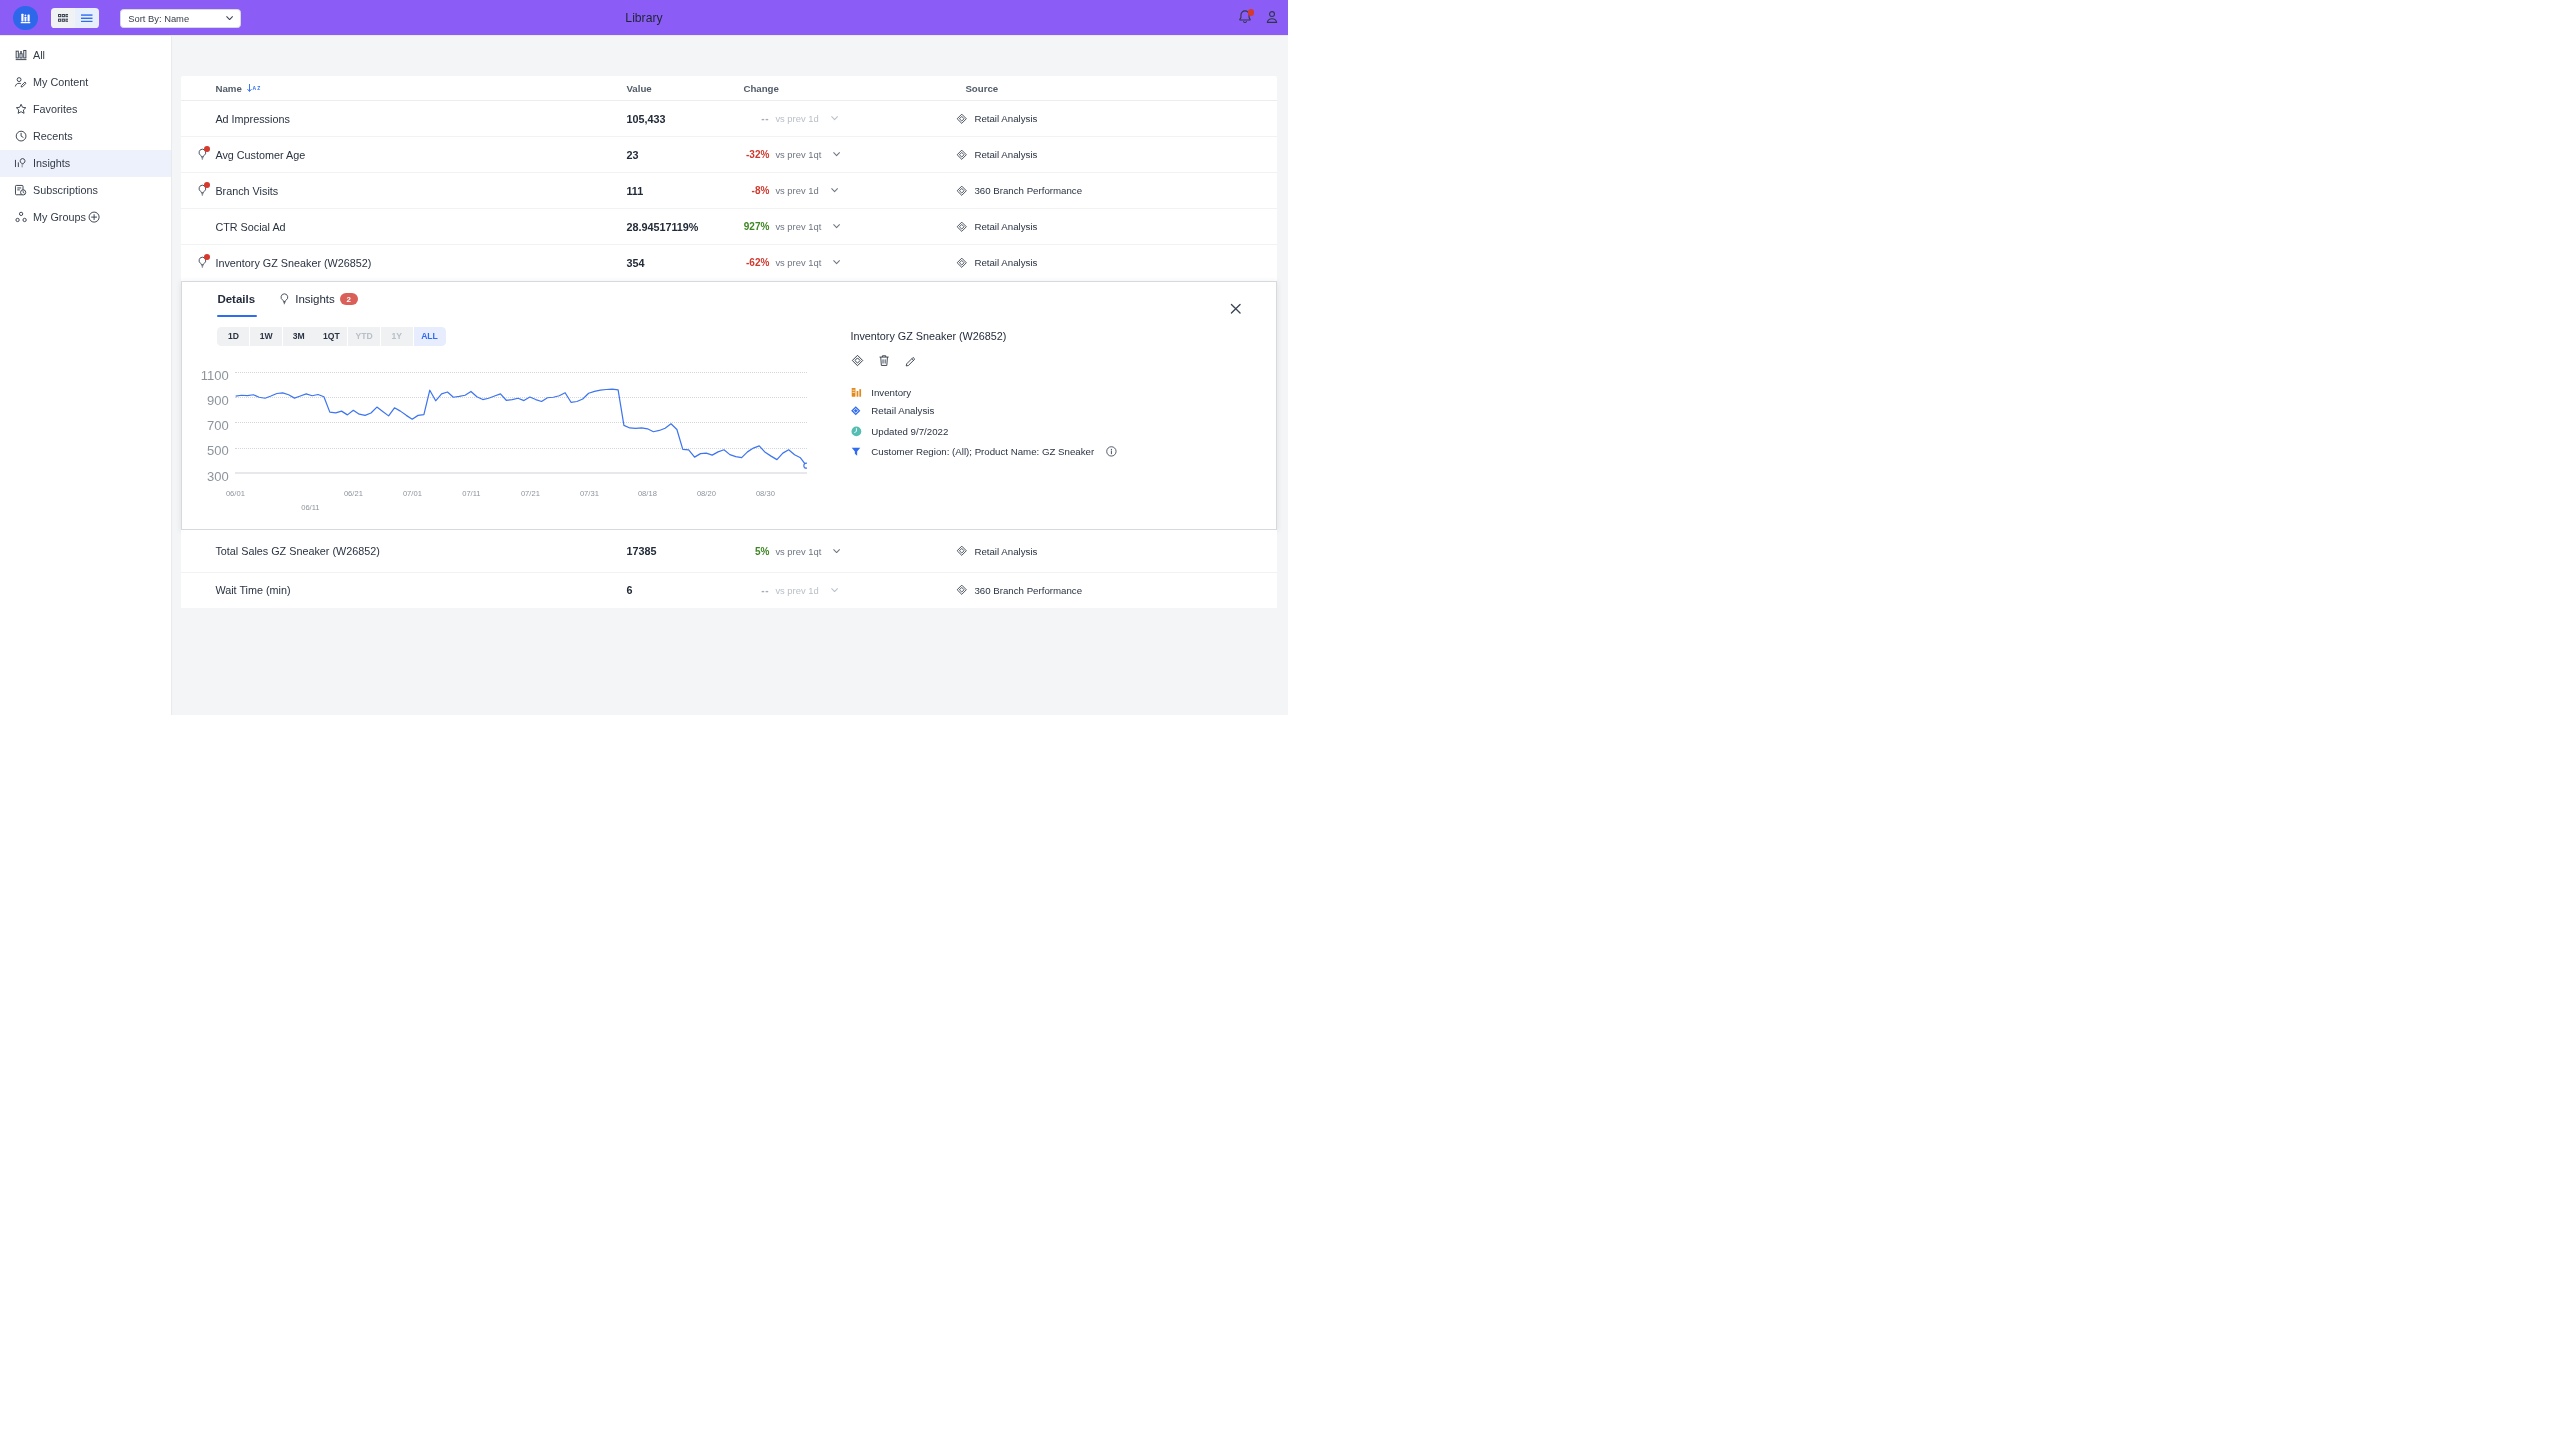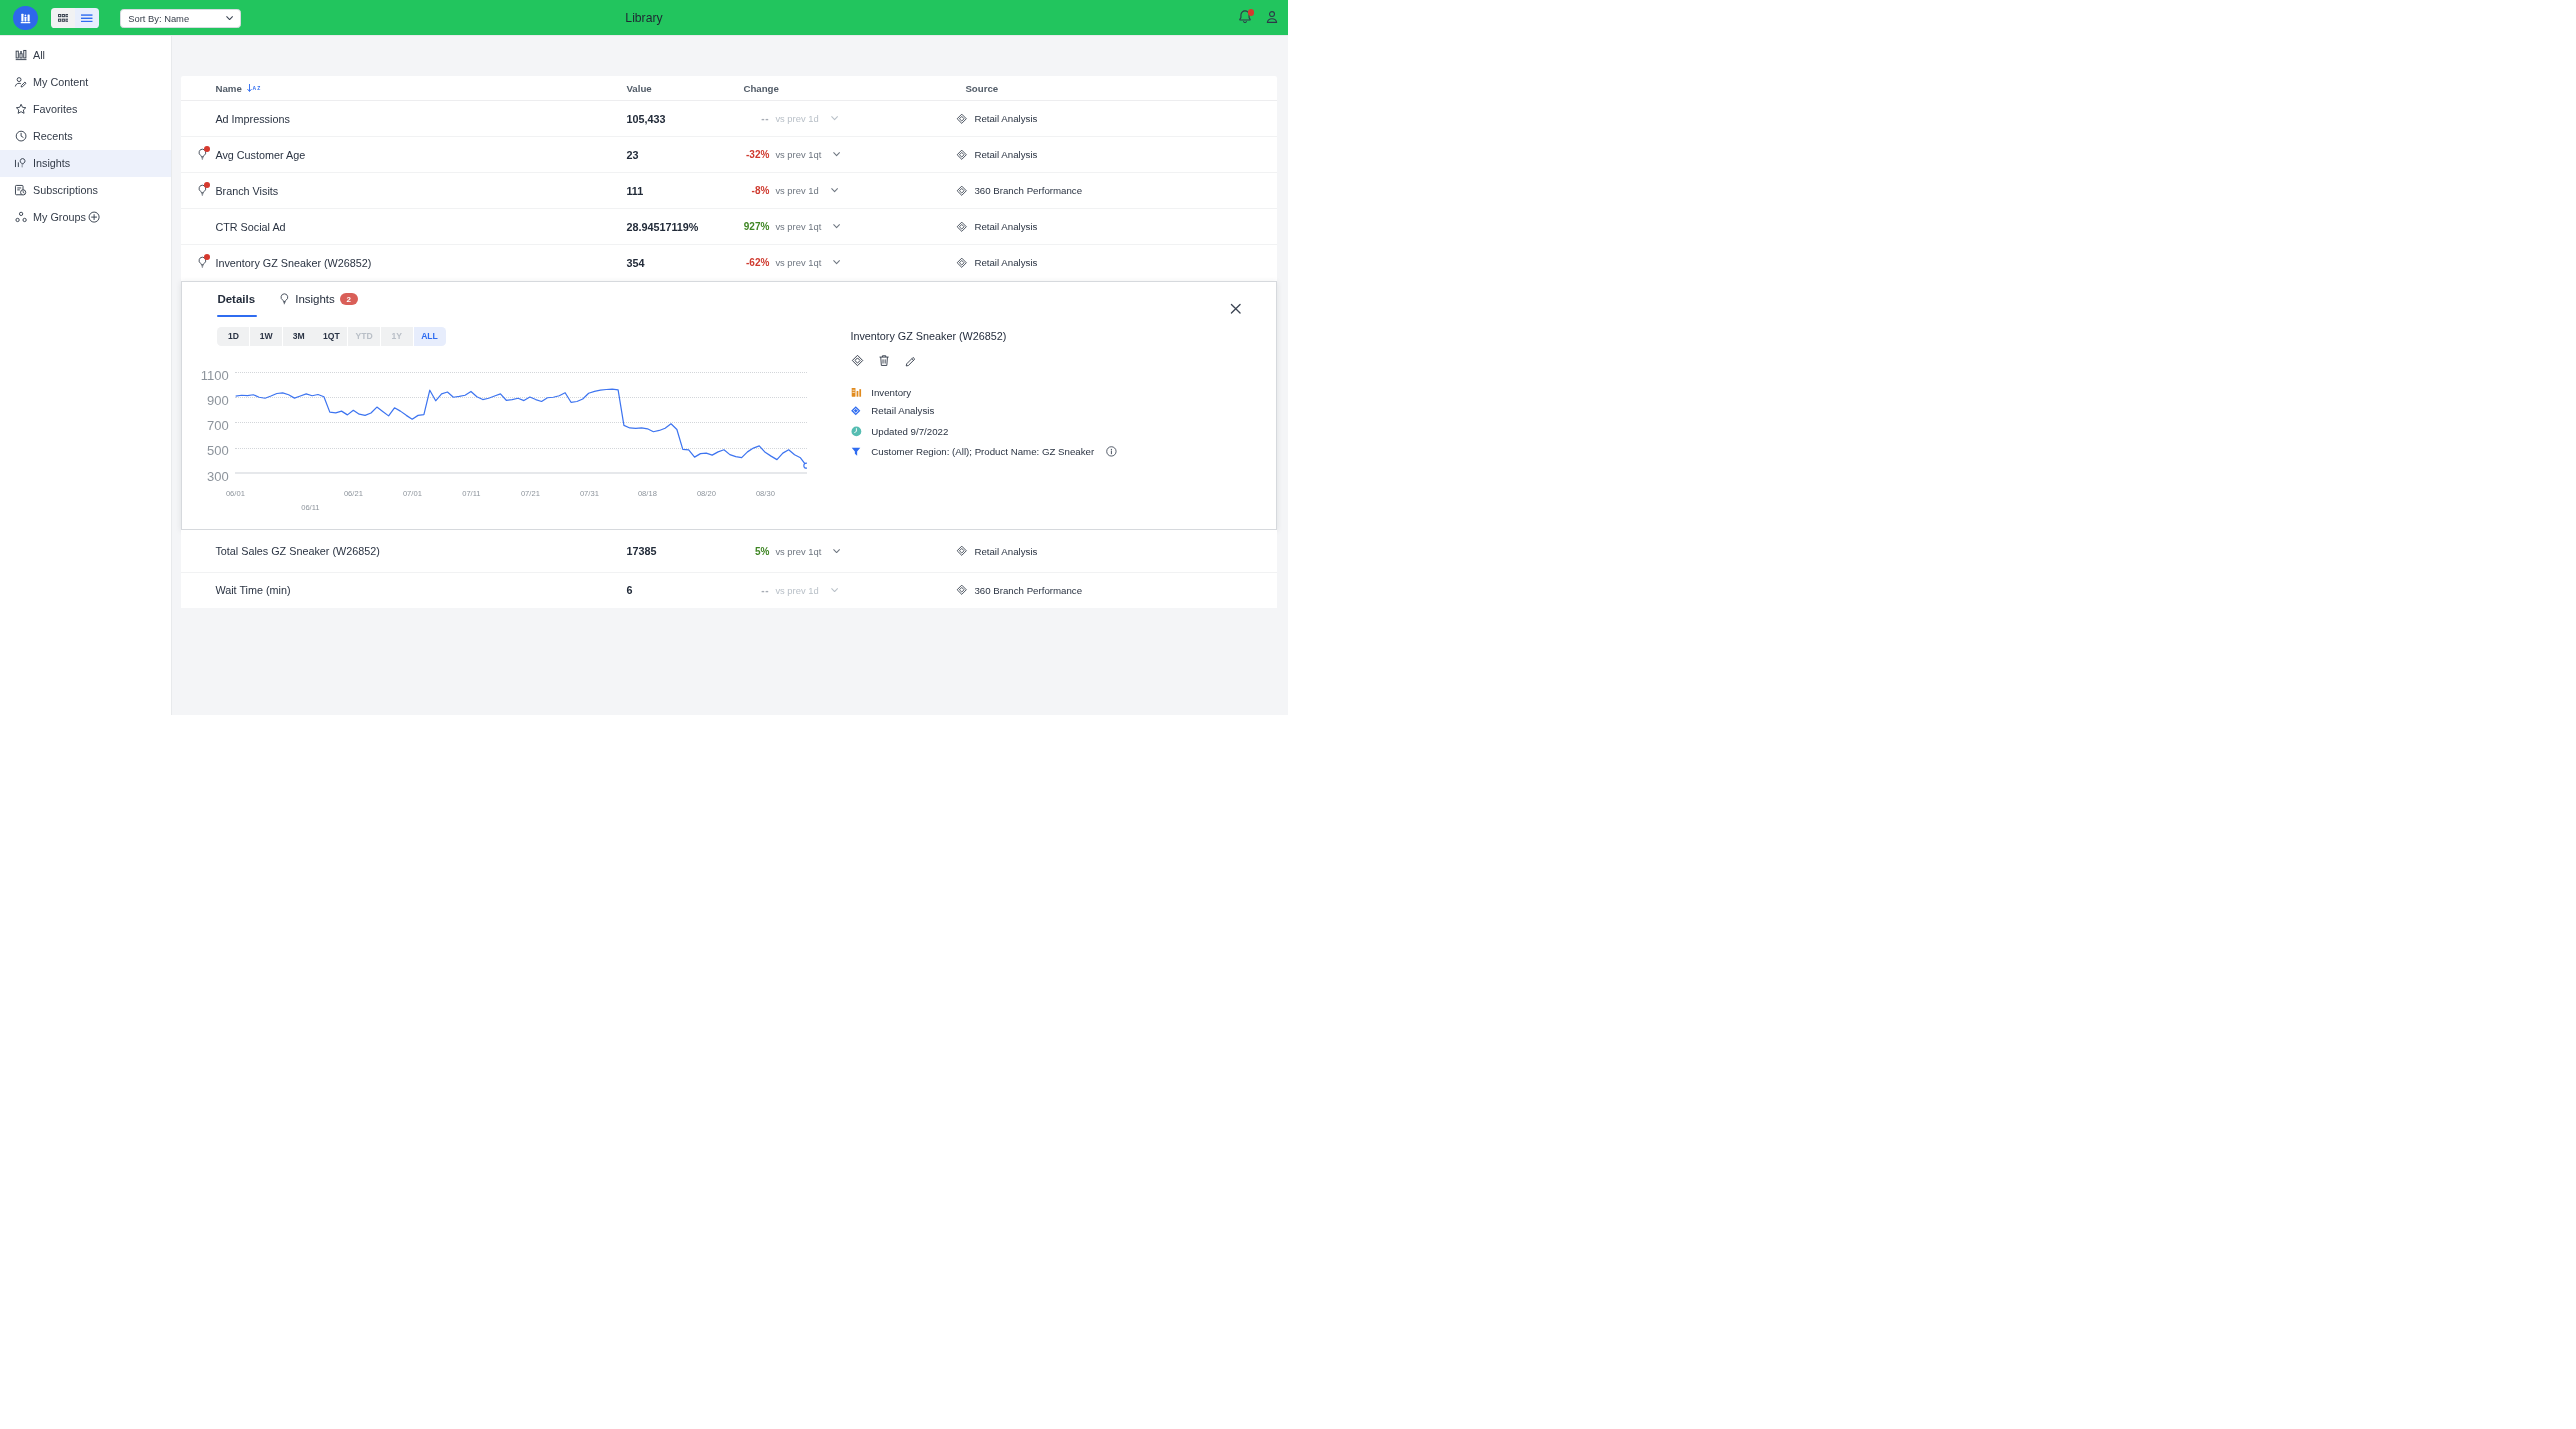--- a/index.html
+++ b/index.html
@@ -1,21 +1,21 @@
 <!DOCTYPE html>
 <html style="font-size:11.5px"><head>
 <meta charset="utf-8">
 <style>
   * { margin:0; padding:0; box-sizing:border-box; }
   html,body { background:#ffffff; }
   body { font-family:"Liberation Sans","DejaVu Sans",sans-serif; color:#2a3342; }
   .app { position:relative; width:1288px; height:715px; background:#f4f5f7; overflow:hidden; }
 
   
-  .topbar { position:absolute; top:0; left:0; right:0; height:36px; background:#22c55e; border-bottom:0.7px solid #e8eaec; z-index:6; }
+  .topbar { position:absolute; top:0; left:0; right:0; height:36px; background:#8b5cf6; border-bottom:0.7px solid #e8eaec; z-index:6; }
   .logo { position:absolute; left:13px; top:5.8px; width:24.5px; height:24.5px; border-radius:50%; background:#2e68ea; display:flex; align-items:center; justify-content:center; }
   .viewtoggle { position:absolute; left:51px; top:8px; display:flex; }
   .vbtn { width:24px; height:20px; display:flex; align-items:center; justify-content:center; background:#f1f2f3; cursor:pointer; }
   .vbtn.first { border-radius:3.6px 0 0 3.6px; }
   .vbtn.last { border-radius:0 3.6px 3.6px 0; }
   .vbtn.active { background:#e7eefc; }
   .sortbox { position:absolute; left:120px; top:8.6px; width:121px; height:19.4px; border:0.7px solid #d7dbe0; border-radius:3.6px; background:#fff; display:flex; align-items:center; padding:0 7.2px; font-size:9.4px; color:#39414d; cursor:pointer; }
   .sortbox .chev { margin-left:auto; }
   .apptitle { position:absolute; left:0; right:0; top:0; height:36px; display:flex; align-items:center; justify-content:center; font-size:12.2px; font-weight:500; color:#1f2733; pointer-events:none; }
   .bellwrap { position:absolute; left:1237px; top:9.4px; width:17.3px; height:17.3px; cursor:pointer; }

